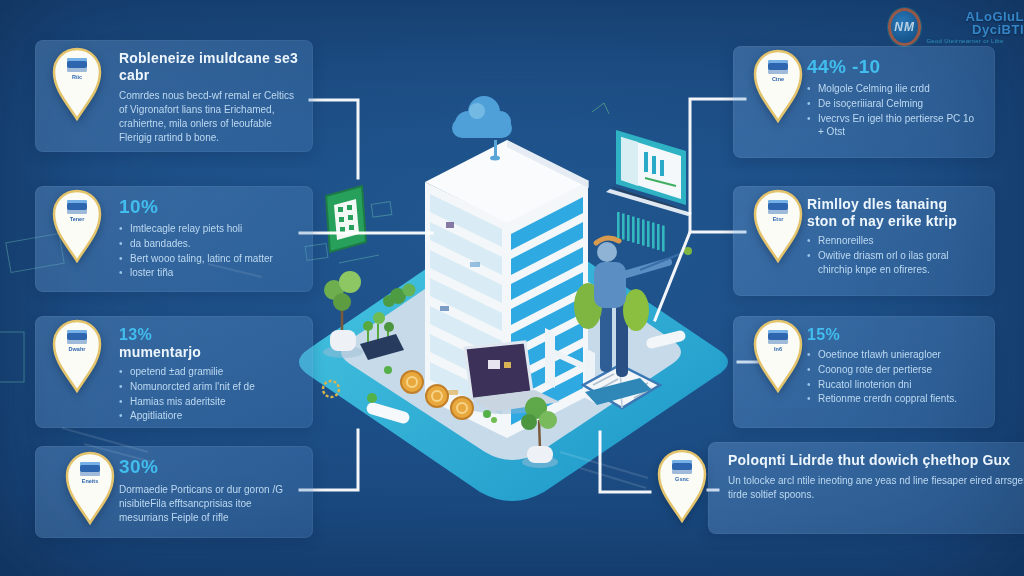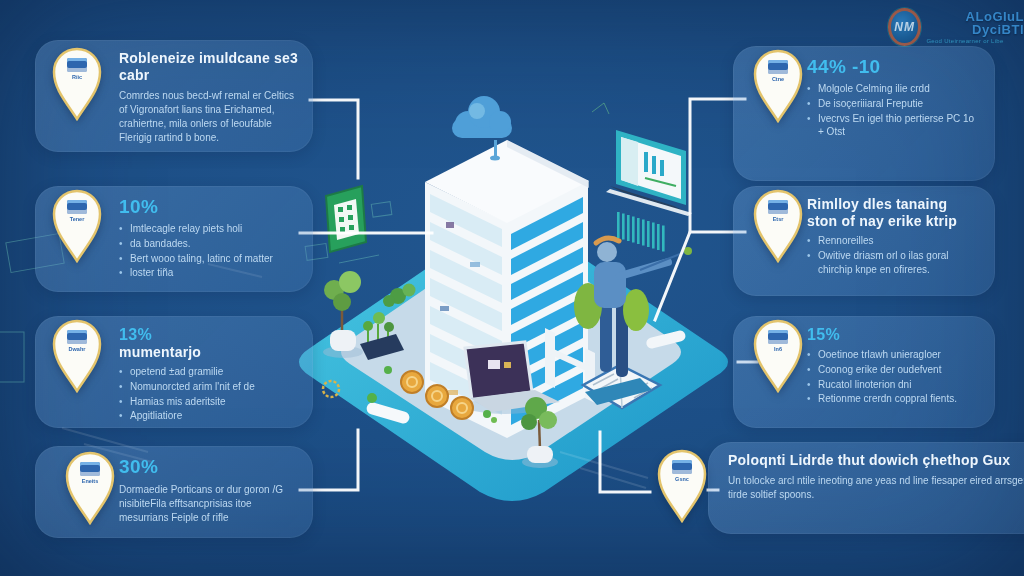--- a/index.html
+++ b/index.html
@@ -6,21 +6,21 @@
   .stage{
     position:relative;width:1024px;height:576px;overflow:hidden;
     font-family:"Liberation Sans",sans-serif;
     background:radial-gradient(120% 120% at 50% 40%, #21568f 0%, #1a4a81 55%, #143a6a 100%);
     box-shadow:inset 0 0 140px rgba(8,25,55,.55);
   }
   .scene{position:absolute;left:0;top:0;z-index:1;}
   .card{
     position:absolute;z-index:2;box-sizing:border-box;
     background:linear-gradient(135deg, rgba(118,168,222,.32), rgba(78,130,188,.30));
-    border-radius:23px;padding:10px 14px;
+    border-radius:8px;padding:10px 14px;
     box-shadow:inset 0 0 0 1px rgba(255,255,255,.05), 0 4px 14px rgba(10,30,60,.18);
   }
   .pad-l{padding-left:84px;}
   .pad-r{padding-left:74px;}
   .card-title{margin:0;font-size:14px;font-weight:bold;color:#eef6fd;line-height:1.22;letter-spacing:.2px;}
   .card-pct{margin:0 0 2px 0;font-size:19px;font-weight:bold;color:#41bdee;letter-spacing:.4px;}
   .pct-sm{font-size:16px;margin-bottom:0;}
   .card-body{margin:5px 0 0;font-size:10px;color:#bdd9f1;line-height:1.4;}
   .card-bullets{margin:4px 0 0;padding:0;list-style:none;}
   .card-bullets li{position:relative;font-size:10px;color:#bdd9f1;line-height:1.38;padding-left:11px;margin-bottom:1px;}
@@ -278,42 +278,42 @@
       <li>Hamias mis aderitsite</li>
       <li>Apgitliatiore</li>
     </ul>
   </section>
 
   <section class="card pad-l" style="left:35px;top:446px;width:278px;height:92px">
     <h3 class="card-pct">30%</h3>
     <p class="card-body">Dormaedie Porticans or dur goron /G nisibiteFila efftsancprisias itoe mesurrians Feiple of rifle</p>
   </section>
 
-  <section class="card pad-r" style="left:733px;top:46px;width:262px;height:135px">
+  <section class="card pad-r" style="left:733px;top:46px;width:262px;height:112px">
     <h3 class="card-pct">44% -10</h3>
     <ul class="card-bullets">
       <li>Molgole Celming ilie crdd</li>
-      <li>De isoçeriiiaral Freputie</li>
+      <li>De isoçeriiiaral Celming</li>
       <li>Ivecrvs En igel thio pertierse PC 1o + Otst</li>
     </ul>
   </section>
 
   <section class="card pad-r" style="left:733px;top:186px;width:262px;height:110px">
     <h3 class="card-title">Rimlloy dles tanaing ston of nay erike ktrip</h3>
     <ul class="card-bullets">
       <li>Rennoreilles</li>
       <li>Owitive driasm orl o ilas goral chirchip knpe en ofireres.</li>
     </ul>
   </section>
 
   <section class="card pad-r" style="left:733px;top:316px;width:262px;height:112px">
     <h3 class="card-pct pct-sm">15%</h3>
     <ul class="card-bullets">
       <li>Ooetinoe trlawh unieragloer</li>
-      <li>Coonog erike der oudefvent</li>
+      <li>Coonog rote der pertierse</li>
       <li>Rucatol linoterion dni</li>
       <li>Retionme crerdn coppral fients.</li>
     </ul>
   </section>
 
   <section class="card" style="left:708px;top:442px;width:358px;height:92px;padding-left:20px">
     <h3 class="card-title">Poloqnti Lidrde thut dowich çhethop Gux</h3>
     <p class="card-body">Un tolocke arcl ntile ineoting ane yeas nd line fiesaper eired arrsgernerit tirde soltief spoons.</p>
   </section>
 

